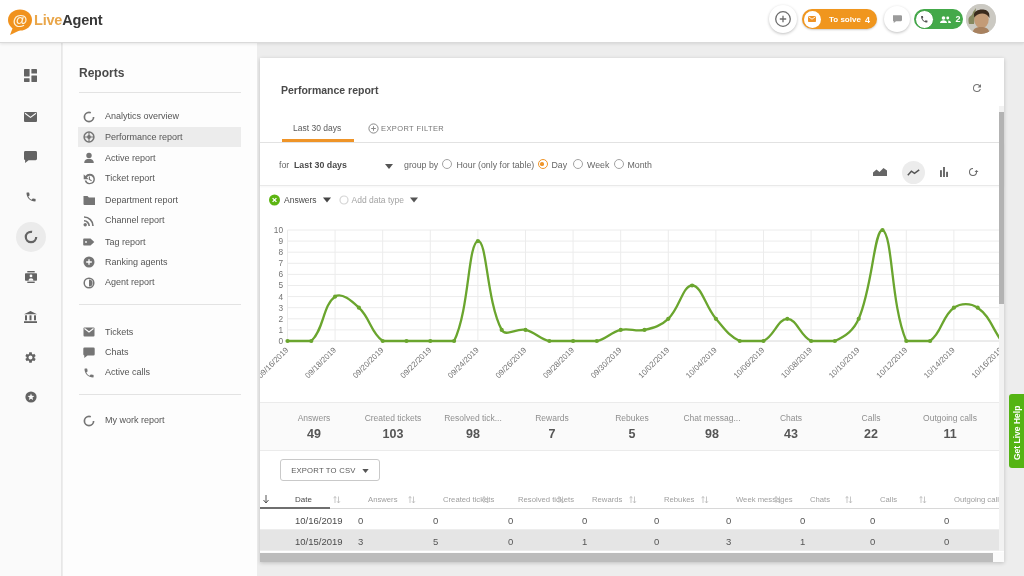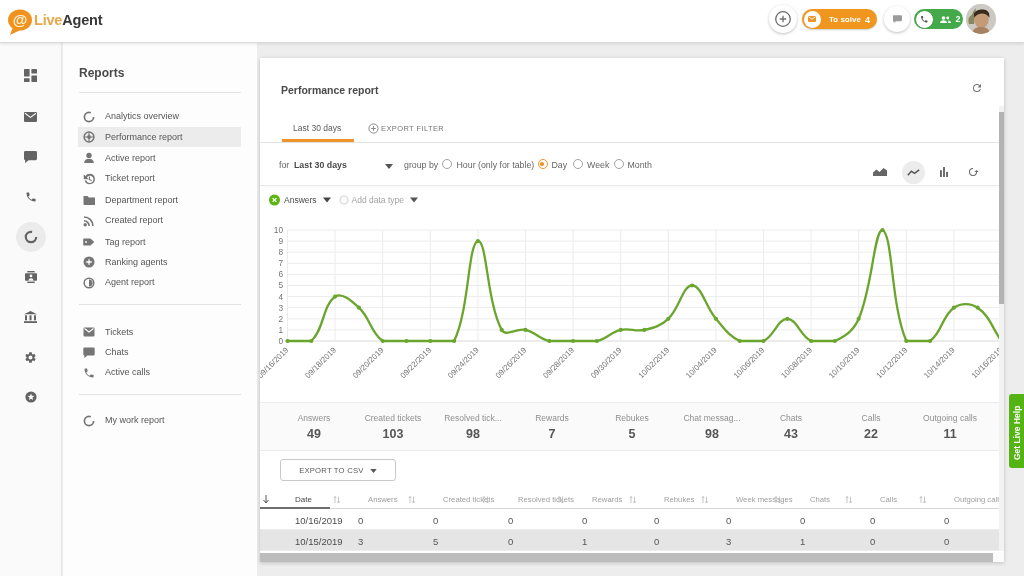--- a/index.html
+++ b/index.html
@@ -23,21 +23,21 @@
 .tab2 { position:absolute; left:121px; top:66px; font-size:7.5px; color:#757575; letter-spacing:.4px; }
 .frow { position:absolute; left:0; top:85px; width:744px; height:43px; border-bottom:1px solid #e9e9e9; box-shadow:0 1px 2px rgba(0,0,0,.04); font-size:8.8px; color:#666; }
 .frow > span { position:absolute; top:17px; }
 .radio { position:absolute; top:16px; width:10px; height:10px; border:1.3px solid #a3a3a3; border-radius:50%; }
 .radio.sel { border-color:#ef9428; }
 .radio.sel:after { content:""; position:absolute; left:1.85px; top:1.85px; width:3.7px; height:3.7px; border-radius:50%; background:#ef9428; }
 .statstrip { position:absolute; left:0; top:344px; width:744px; height:49px; background:#fafafa; border-top:1px solid #ebebeb; border-bottom:1px solid #ebebeb; }
 .stat { position:absolute; top:10px; width:120px; text-align:center; }
 .stat .l { font-size:8.5px; color:#8f8f8f; white-space:nowrap; }
 .stat .v { font-size:12.5px; font-weight:bold; color:#555; margin-top:4px; }
-.export { position:absolute; left:20px; top:401px; width:116px; height:22px; border:1px solid #c9c9c9; border-radius:3px; background:#fff; font-size:7.7px; color:#595959; text-align:center; line-height:21px; letter-spacing:.2px; }
+.export { position:absolute; left:20px; top:401px; width:100px; height:22px; border:1px solid #c9c9c9; border-radius:3px; background:#fff; font-size:7.7px; color:#595959; text-align:center; line-height:21px; letter-spacing:.2px; }
 .thead { position:absolute; left:0; top:431px; width:744px; height:20px; border-bottom:1px solid #d8d8d8; font-size:7.7px; color:#9e9e9e; }
 .thead span, .trow span { position:absolute; white-space:nowrap;padding-left:24px; }
 .thead span { top:6px; }
 .trow { position:absolute; left:0; width:744px; height:21px; font-size:9.5px; color:#555; border-bottom:1px solid #ededed; }
 .trow span { top:5.5px; }
 .hscroll { position:absolute; left:0; top:494px; width:744px; height:10px; background:#fbfbfb; }
 .hthumb { position:absolute; left:0; top:0.5px; width:733px; height:9px; background:#bcbcbc; }
 .vscroll { position:absolute; left:739px; top:48px; width:5px; height:445px; background:#f2f2f2; }
 .vthumb { position:absolute; left:0; top:6px; width:5px; height:192px; background:#b3b3b3; }
 .getlive { position:absolute; right:0; top:394px; width:15px; height:74px; background:#54b413; border-radius:3px 0 0 3px; z-index:40; }
@@ -170,21 +170,21 @@
     </svg>
   <div class="mi" style="top:130px;">Ticket report</div>
   <svg class="abs" style="left:20px; top:151px;" width="12" height="12" viewBox="0 0 12 12">
       <path d="M0.5 2 h4 l1.4 1.5 h5.6 a1 1 0 0 1 1 1 v5.5 a1 1 0 0 1 -1 1 h-10 a1 1 0 0 1 -1 -1 z" fill="#757575"></path>
     </svg>
   <div class="mi" style="top:152px;">Department report</div>
   <svg class="abs" style="left:20px; top:172px;" width="12" height="12" viewBox="0 0 12 12">
       <circle cx="2.2" cy="9.8" r="1.7" fill="#757575"></circle>
       <path d="M1 5.8 a5.2 5.2 0 0 1 5.2 5.2 M1 2 a9 9 0 0 1 9 9" fill="none" stroke="#757575" stroke-width="1.6"></path>
     </svg>
-  <div class="mi" style="top:172px;">Created report</div>
+  <div class="mi" style="top:172px;">Channel report</div>
   <svg class="abs" style="left:20px; top:193px;" width="12" height="12" viewBox="0 0 12 12">
       <path d="M1 2.5 h6.5 l3.8 3.5 l-3.8 3.5 h-6.5 a0.8 0.8 0 0 1 -0.8 -0.8 v-5.4 a0.8 0.8 0 0 1 0.8 -0.8 z" fill="#757575"></path>
       <circle cx="3" cy="6" r="0.9" fill="#fff"></circle>
     </svg>
   <div class="mi" style="top:194px;">Tag report</div>
   <svg class="abs" style="left:20px; top:213px;" width="12" height="12" viewBox="0 0 12 12">
       <circle cx="6" cy="6" r="5.5" fill="#757575"></circle>
       <path d="M6 3.2 V8.8 M3.2 6 H8.8" stroke="#fff" stroke-width="1.3"></path>
     </svg>
   <div class="mi" style="top:214px;">Ranking agents</div>

